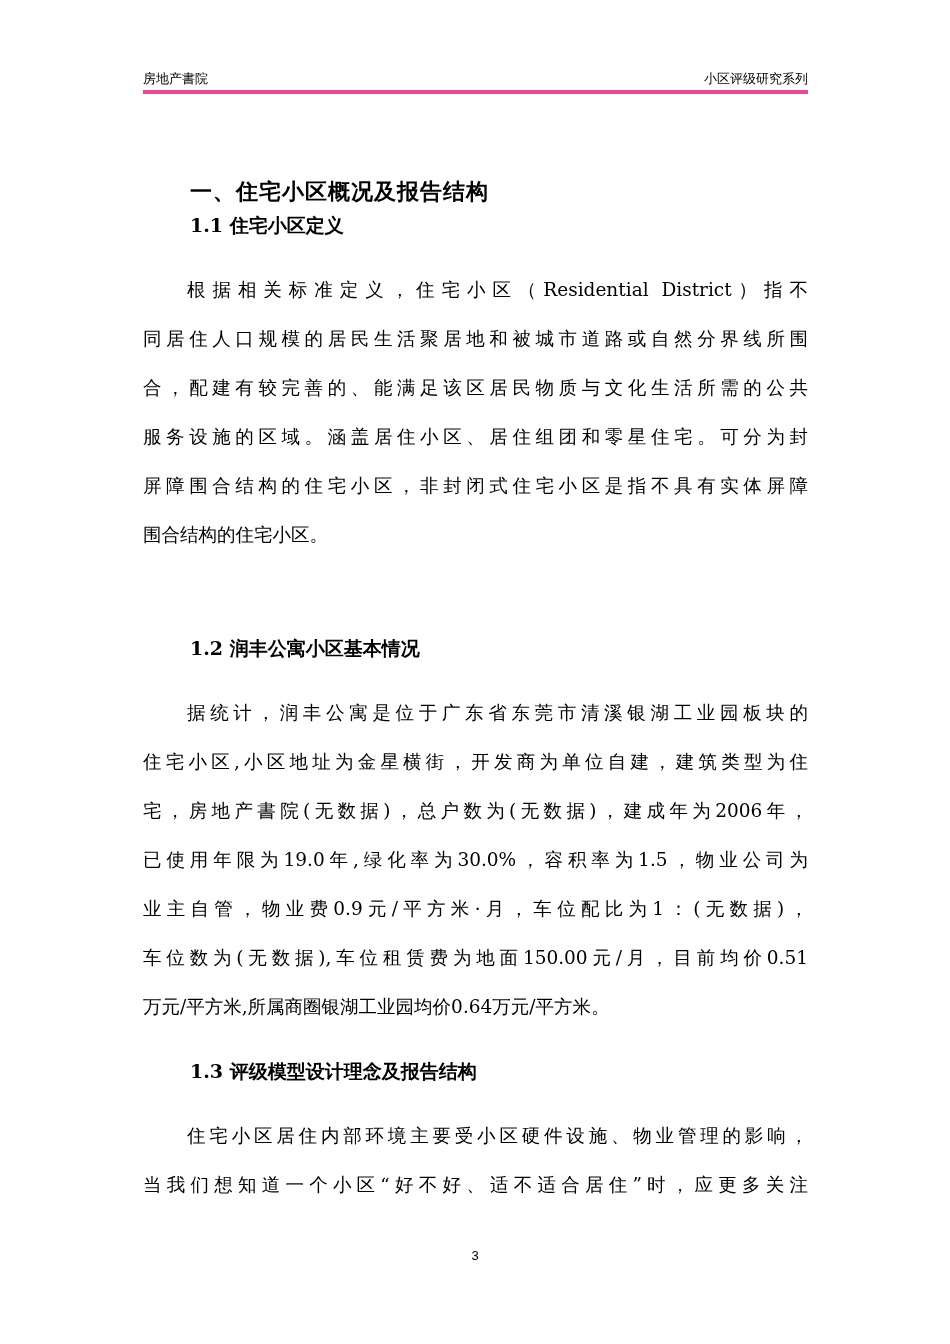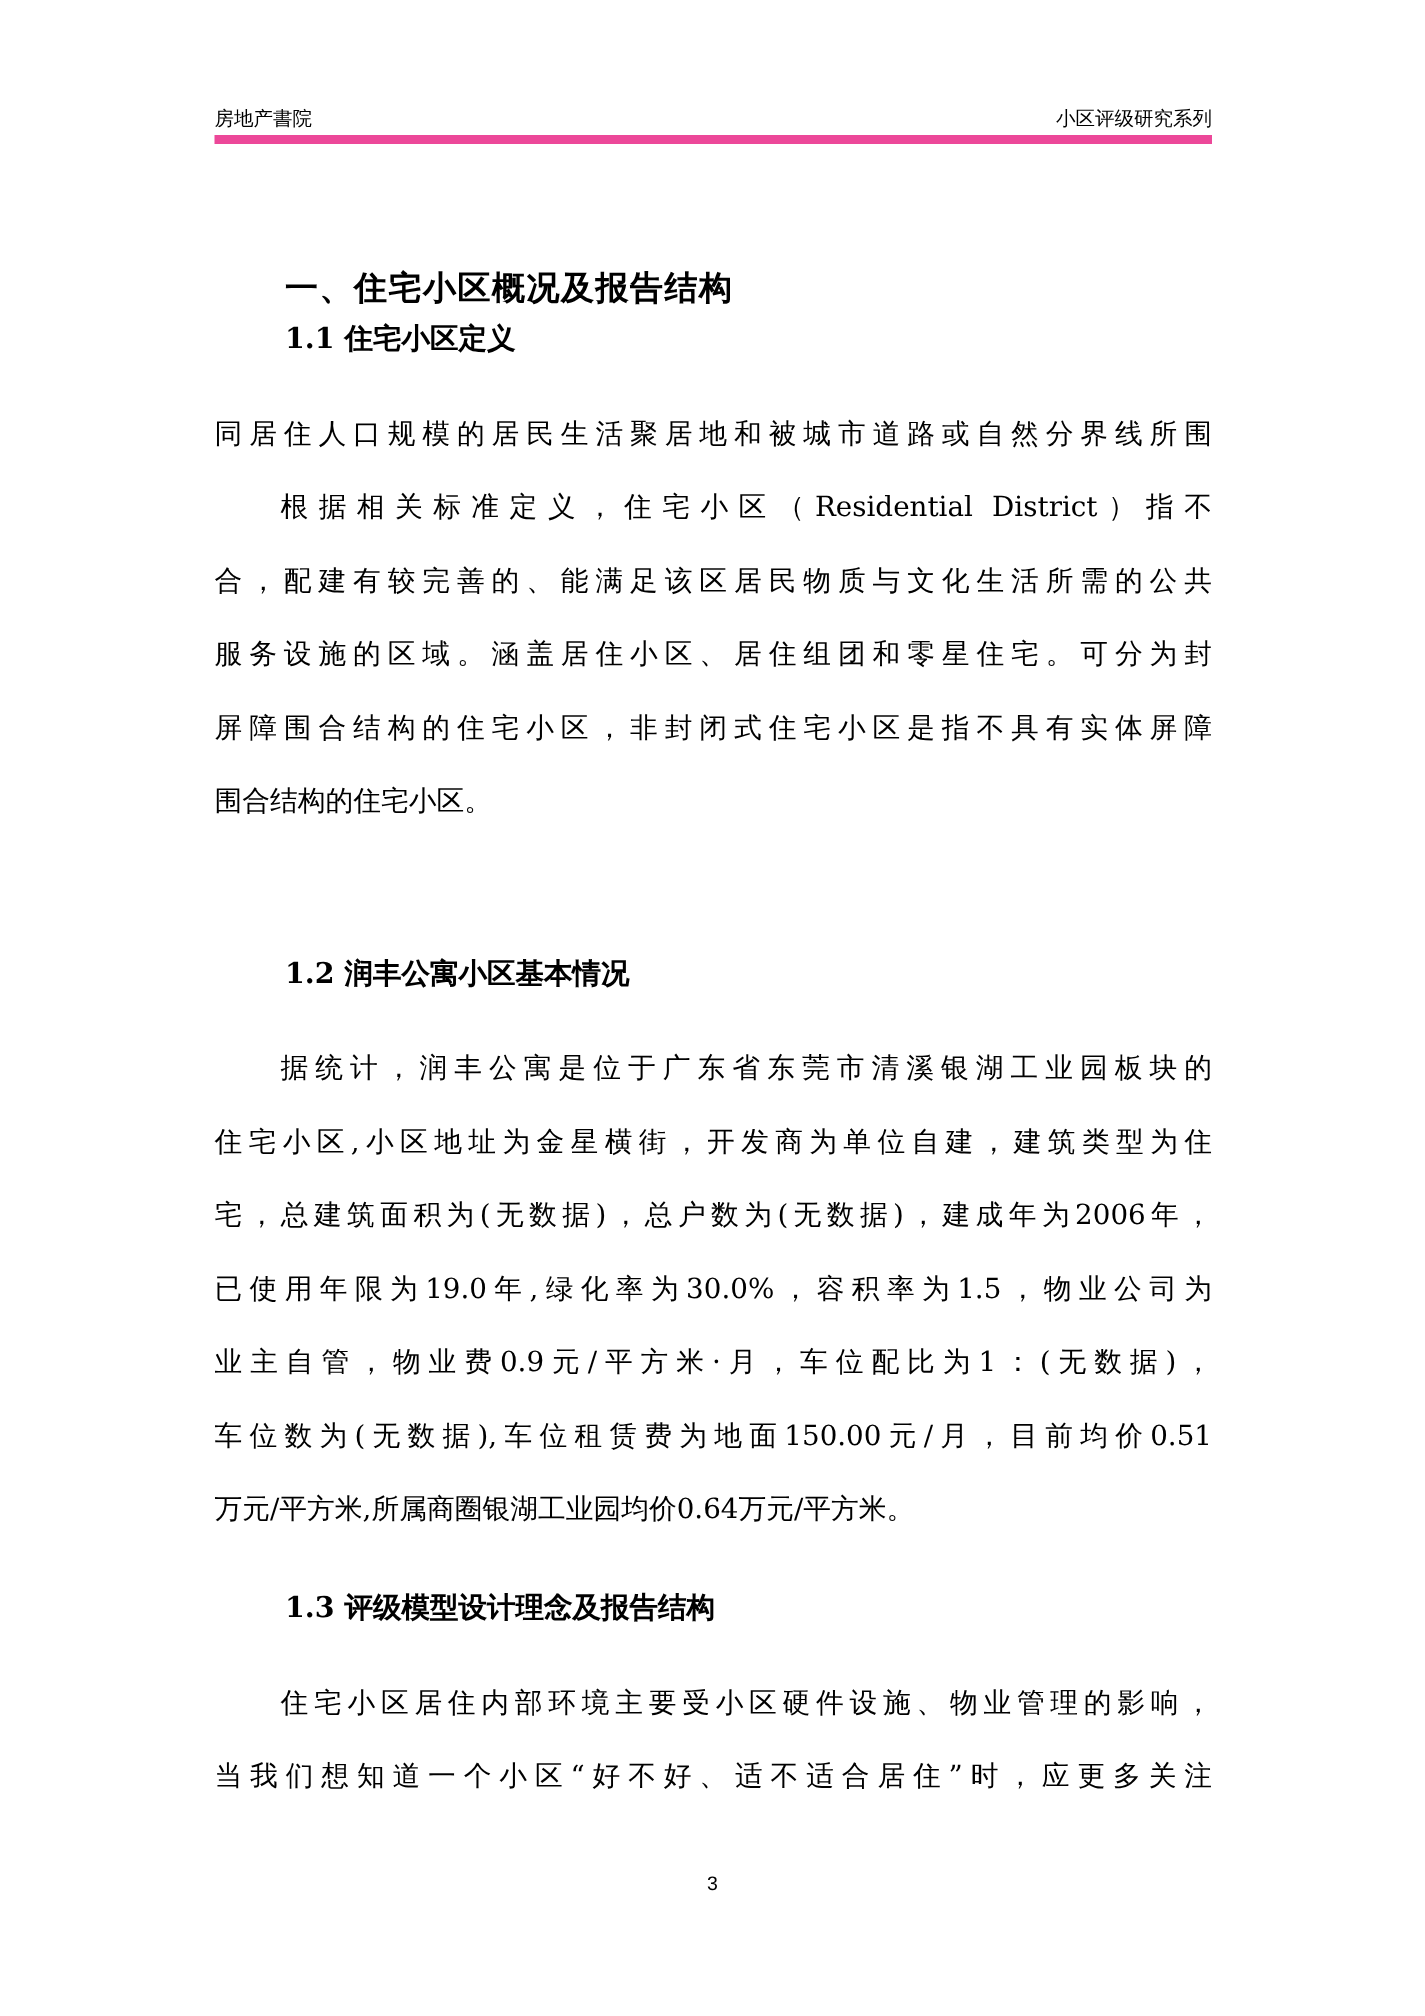--- a/index.html
+++ b/index.html
@@ -1,17 +1,17 @@
 <!DOCTYPE html>
 <html><head>
   <meta charset="utf-8">
   <style>
     html, body { margin: 0; padding: 0; background: #ffffff; }
     body { width: 950px; height: 1344px; position: relative; overflow: hidden; color: #000; }
-    .header { position: absolute; left: 143px; top: 68px; width: 665px; height: 22px; border-bottom: 6px solid #ec4899; font-family: "DejaVu Sans", sans-serif; font-size: 13px; }
+    .header { position: absolute; left: 143px; top: 68px; width: 665px; height: 22px; border-bottom: 4px solid #ec4899; font-family: "DejaVu Sans", sans-serif; font-size: 13px; }
     .header .left { position: absolute; left: 0; top: 2px; }
     .header .right { position: absolute; right: 0; top: 2px; }
     .h1 { position: absolute; left: 190px; top: 145px; font-family: "DejaVu Sans", sans-serif; font-weight: bold; font-size: 22px; letter-spacing: 1px; margin-top: 32px; }
     .h2 { position: absolute; left: 190px; font-family: "DejaVu Serif", serif; font-weight: bold; font-size: 19px; }
     .para { position: absolute; left: 143px; width: 665px; font-family: "DejaVu Serif", serif; font-size: 18.5px; line-height: 49px; text-align: justify; }
     .para .line { display: block; height: 49px; white-space: nowrap; text-align-last: justify; }
     .para .line.last { text-align-last: left; }
     .indent { padding-left: 44px; }
     .page-num { position: absolute; top: 1248px; left: 0; width: 950px; text-align: center; font-family: "Liberation Sans", sans-serif; font-size: 13px; }
   </style>
@@ -20,33 +20,33 @@
 
 <div class="header">
   <span class="left">房地产書院</span>
   <span class="right">小区评级研究系列</span>
 </div>
 
 <div class="h1">一、住宅小区概况及报告结构</div>
 
 <div class="h2" style="top:213px;">1.1 住宅小区定义</div>
 <div class="para" style="top:265px;">
+  <span class="line indent">根据相关标准定义，住宅小区（Residential District）指不</span>
   <span class="line">同居住人口规模的居民生活聚居地和被城市道路或自然分界线所围</span>
-  <span class="line indent">根据相关标准定义，住宅小区（Residential District）指不</span>
   <span class="line">合，配建有较完善的、能满足该区居民物质与文化生活所需的公共</span>
   <span class="line">服务设施的区域。涵盖居住小区、居住组团和零星住宅。可分为封</span>
   <span class="line">屏障围合结构的住宅小区，非封闭式住宅小区是指不具有实体屏障</span>
   <span class="line last">围合结构的住宅小区。</span>
 </div>
 
 <div class="h2" style="top:636px;text-align:center;">1.2 润丰公寓小区基本情况</div>
 <div class="para" style="top:688px;">
   <span class="line indent">据统计，润丰公寓是位于广东省东莞市清溪银湖工业园板块的</span>
   <span class="line">住宅小区,小区地址为金星横街，开发商为单位自建，建筑类型为住</span>
-  <span class="line">宅，总建筑面积为(无数据)，总户数为(无数据)，建成年为2006年，</span>
+  <span class="line">宅，房地产書院(无数据)，总户数为(无数据)，建成年为2006年，</span>
   <span class="line">已使用年限为19.0年,绿化率为30.0%，容积率为1.5，物业公司为</span>
   <span class="line">业主自管，物业费0.9元/平方米·月，车位配比为1：(无数据)，</span>
   <span class="line">车位数为(无数据),车位租赁费为地面150.00元/月，目前均价0.51</span>
   <span class="line last">万元/平方米,所属商圈银湖工业园均价0.64万元/平方米。</span>
 </div>
 
 <div class="h2" style="top:1059px;">1.3 评级模型设计理念及报告结构</div>
 <div class="para" style="top:1111px;">
   <span class="line indent">住宅小区居住内部环境主要受小区硬件设施、物业管理的影响，</span>
   <span class="line">当我们想知道一个小区“好不好、适不适合居住”时，应更多关注</span>

